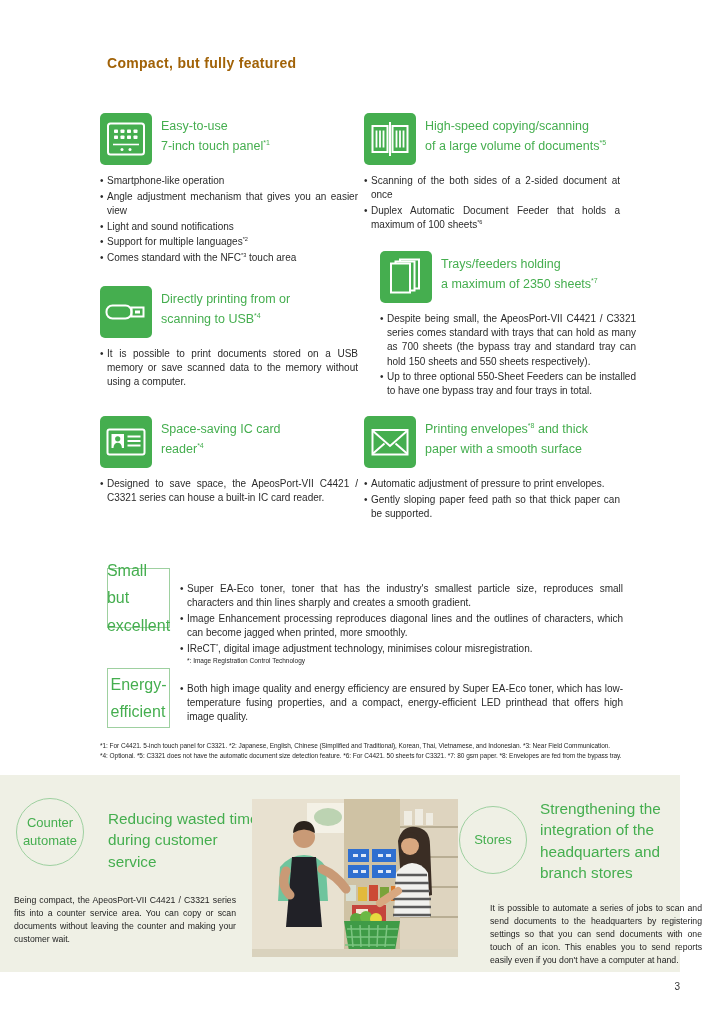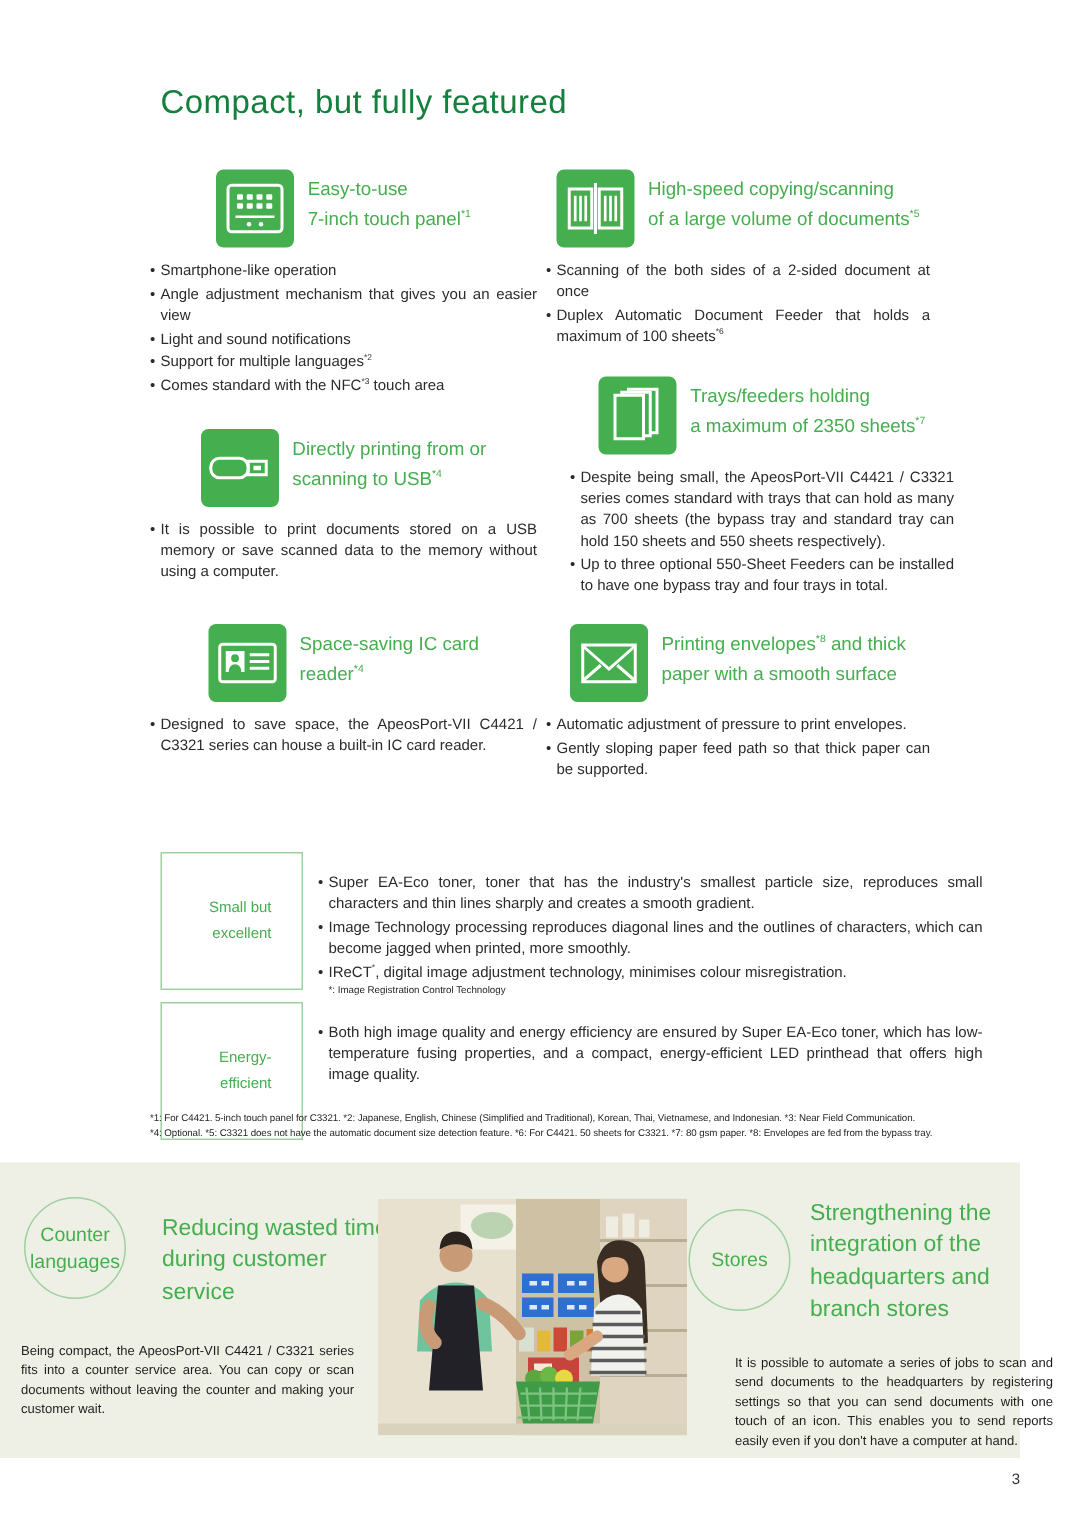--- a/index.html
+++ b/index.html
@@ -4,46 +4,46 @@
 <style>
   :root{
     --green:#45ae4f;
     --green-border:#9ed0a0;
     --band:#eff0e5;
     --ink:#2b2b2b;
   }
   html,body{margin:0;padding:0;background:#fff;}
   .sheet{position:relative;width:724px;height:1024px;background:#fff;overflow:hidden;
          font-family:"Liberation Sans",sans-serif;color:var(--ink);}
-  .page-title{position:absolute;left:107px;top:55px;margin:0;font-size:22px;font-weight:400;
-              color:#15803d;letter-spacing:.3px;}
+  .page-title{position:absolute;left:107px;top:55px;margin:0;font-size:14px;font-weight:700;
+              color:#a16207;letter-spacing:.3px;}
   
   .feature{position:absolute;width:258px;}
   .pos0{left:100px;top:113px;}
   .pos1{left:364px;top:113px;width:256px;}
   .pos2{left:100px;top:286px;}
   .pos3{left:364px;top:251px;width:256px;margin-left:16px;}
   .pos4{left:100px;top:416px;}
   .pos5{left:364px;top:416px;width:256px;}
-  .fhead{display:flex;gap:9px;align-items:flex-start;justify-content:center;}
+  .fhead{display:flex;gap:9px;align-items:flex-start;}
   .ficon{width:52px;height:52px;background:var(--green);border-radius:5px;flex:none;}
   .ficon svg{width:52px;height:52px;display:block;}
   .ftitle{margin:0;padding-top:3px;font-size:12.5px;line-height:1.62;font-weight:400;color:var(--green);}
   sup{font-size:.56em;line-height:0;vertical-align:super;}
   .fbullets,.hlbullets{margin:9px 0 0;padding:0;list-style:none;font-size:10px;line-height:1.42;
            color:var(--ink);text-align:justify;}
   .fbullets li,.hlbullets li{position:relative;padding-left:7px;margin:0 0 1.5px;}
   .fbullets li::before,.hlbullets li::before{content:"\2022";position:absolute;left:0;top:0;}
   
   .hlrow{position:absolute;left:107px;display:flex;gap:10px;width:515px;align-items:flex-start;}
   .hl0{top:566px;}
   .hl1{top:666px;}
   .hlbox{flex:none;width:53px;height:50px;border:1px solid var(--green-border);color:var(--green);
-         font-size:10px;line-height:1.7;display:flex;align-items:center;justify-content:center;
-         text-align:right;padding:20px;margin-top:2px;}
+         font-size:16px;line-height:1.7;display:flex;align-items:center;justify-content:center;
+         text-align:left;padding:4px;margin-top:2px;}
   .hlbody{flex:1;}
   .hlbullets{margin-top:16px;width:443px;}
   .hlnote{font-size:6.5px;margin:1px 0 0 7px;color:#1f1f1f;}
   
   .footnotes{position:absolute;left:100px;top:741px;font-size:6.5px;line-height:1.6;color:#1f1f1f;
              white-space:nowrap;letter-spacing:-.05px;}
   
   .band{position:absolute;left:0;top:775px;width:680px;height:197px;background:var(--band);}
   .badge{position:absolute;border:1.5px solid var(--green-border);border-radius:50%;color:var(--green);
          display:flex;align-items:center;justify-content:center;text-align:center;
@@ -188,21 +188,21 @@
         </ul>
       </div>
     </div>
 
   <div id="highlights">
       <div class="hlrow hl0">
         <div class="hlbox">Small but excellent</div>
         <div class="hlbody">
           <ul class="hlbullets">
             <li>Super EA-Eco toner, toner that has the industry's smallest particle size, reproduces small characters and thin lines sharply and creates a smooth gradient.</li>
-            <li>Image Technology processing reproduces diagonal lines and the outlines of characters, which can become jagged when printed, more smoothly.</li>
+            <li>Image Enhancement processing reproduces diagonal lines and the outlines of characters, which can become jagged when printed, more smoothly.</li>
             <li>IReCT<sup>*</sup>, digital image adjustment technology, minimises colour misregistration.</li>
           </ul>
           <div class="hlnote">*: Image Registration Control Technology</div>
         </div>
       </div>
       <div class="hlrow hl1">
         <div class="hlbox">Energy-efficient</div>
         <div class="hlbody">
           <ul class="hlbullets">
             <li>Both high image quality and energy efficiency are ensured by Super EA-Eco toner, which has low-temperature fusing properties, and a compact, energy-efficient LED printhead that offers high image quality.</li>
@@ -210,21 +210,21 @@
         </div>
       </div>
     </div>
 
   <div class="footnotes">
     <div>*1: For C4421. 5-inch touch panel for C3321. *2: Japanese, English, Chinese (Simplified and Traditional), Korean, Thai, Vietnamese, and Indonesian. *3: Near Field Communication.</div>
     <div>*4: Optional. *5: C3321 does not have the automatic document size detection feature. *6: For C4421. 50 sheets for C3321. *7: 80 gsm paper. *8: Envelopes are fed from the bypass tray.</div>
   </div>
 
   <div class="band">
-    <div class="badge counter">Counter languages</div>
+    <div class="badge counter">Counter automate</div>
     <h2 class="bheading hl">Reducing wasted time during customer service</h2>
     <p class="bbody bl">Being compact, the ApeosPort-VII C4421 / C3321 series fits into a counter service area. You can copy or scan documents without leaving the counter and making your customer wait.</p>
 
     <div class="photo">
       <svg viewBox="0 0 206 158" width="206" height="158">
         <rect width="206" height="158" fill="#e8e1d0"></rect>
         <rect x="148" y="0" width="58" height="158" fill="#ded4bf"></rect>
         <g stroke="#b9ae94" stroke-width="2">
           <path d="M148 28 H206 M148 58 H206 M148 88 H206 M148 118 H206"></path>
         </g>

